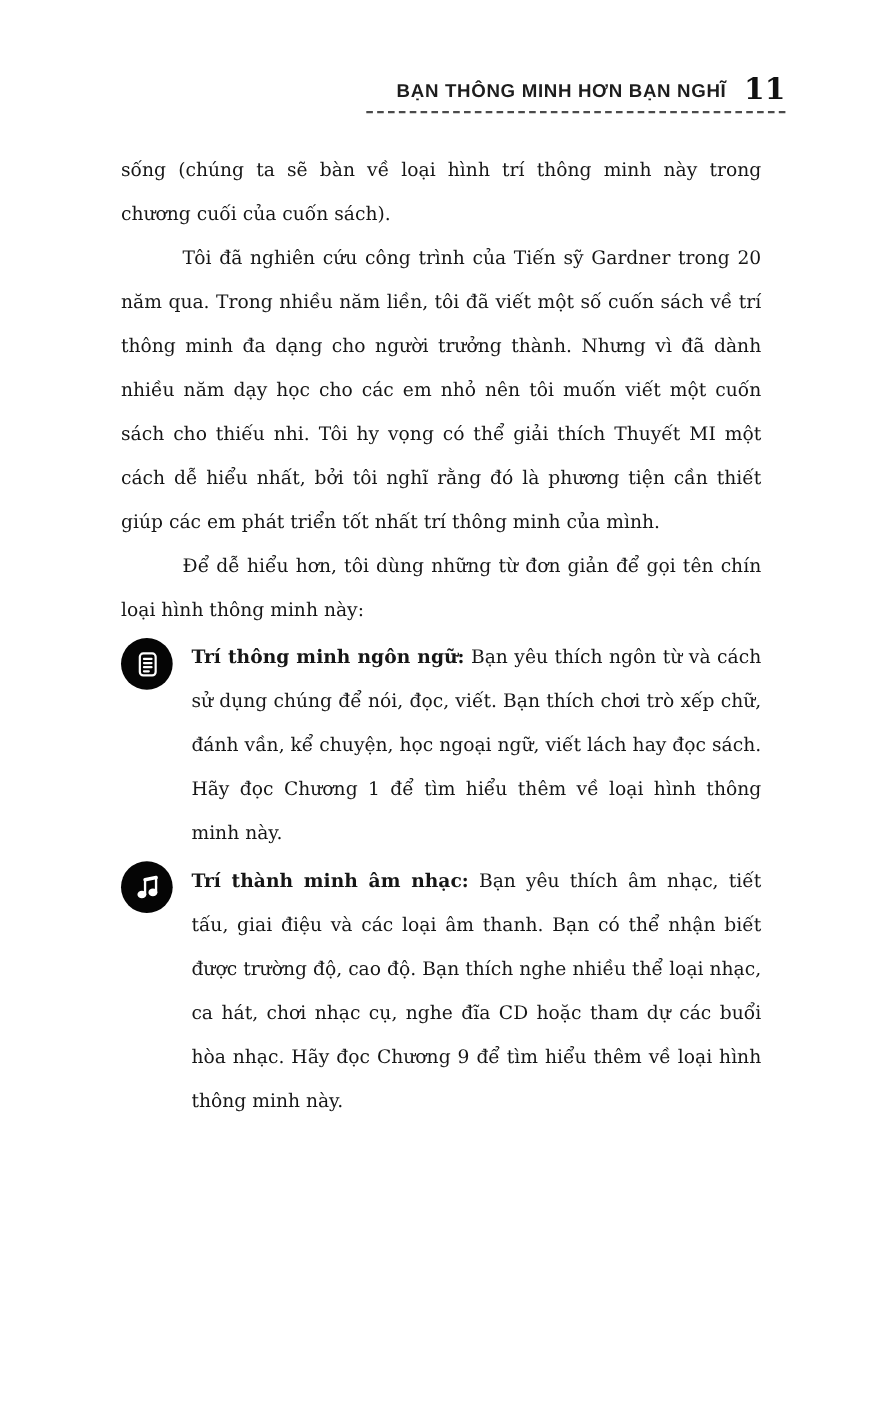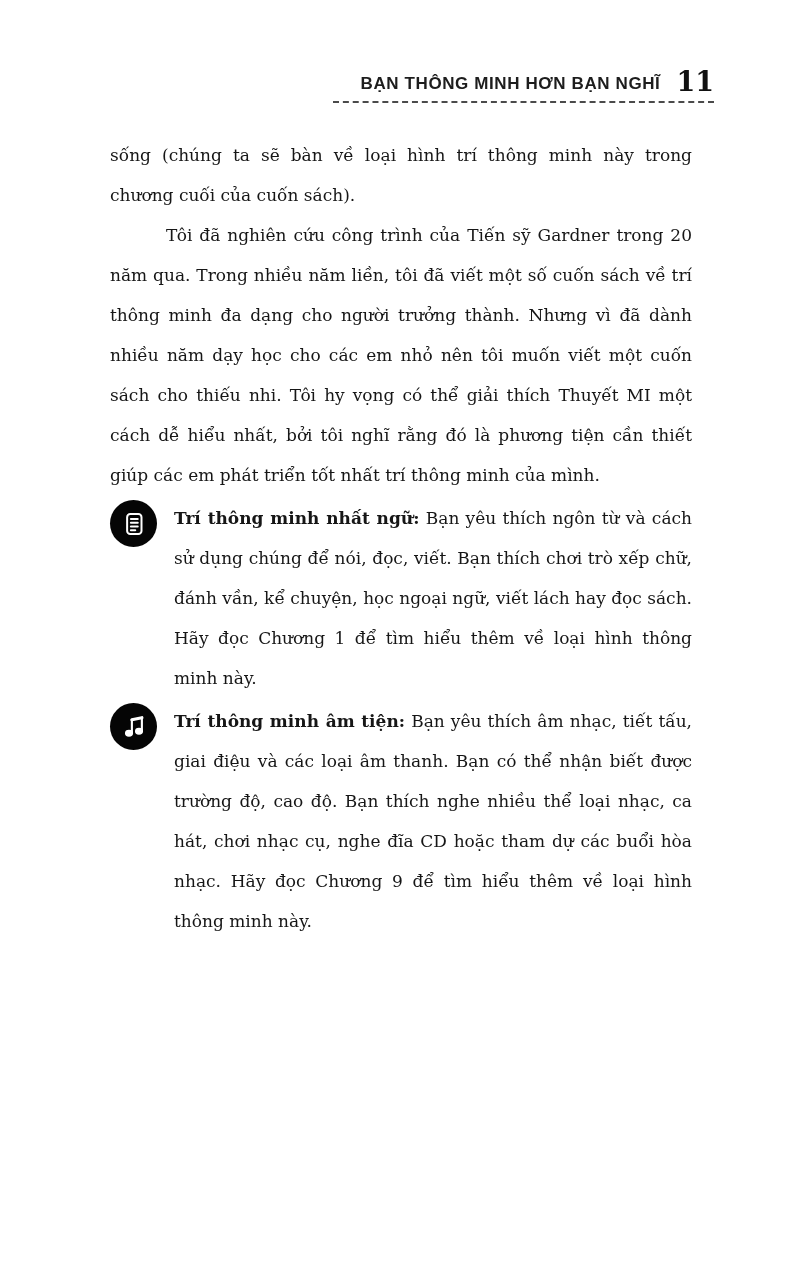--- a/index.html
+++ b/index.html
@@ -113,47 +113,50 @@
   <div class="content">
 
     <p class="para">
       <span>sống (chúng ta sẽ bàn về loại hình trí thông minh này trong chương cuối của cuốn sách).</span>
     </p>
 
     <p class="para indent">
       <span>Tôi đã nghiên cứu công trình của Tiến sỹ Gardner trong 20 năm qua. Trong nhiều năm liền, tôi đã viết một số cuốn sách về trí thông minh đa dạng cho người trưởng thành. Nhưng vì đã dành nhiều năm dạy học cho các em nhỏ nên tôi muốn viết một cuốn sách cho thiếu nhi. Tôi hy vọng có thể giải thích </span><span class="italic">Thuyết MI</span><span> một cách dễ hiểu nhất, bởi tôi nghĩ rằng đó là phương tiện cần thiết giúp các em phát triển tốt nhất trí thông minh của mình.</span>
     </p>
 
+    <p class="para indent">
+      <span>Để dễ hiểu hơn, tôi dùng những từ đơn giản để gọi tên chín loại hình thông minh này:</span>
+    </p>
 
     <div class="intel-item">
       <div class="intel-icon">
         <svg width="30" height="30" viewBox="0 0 24 24" fill="none" stroke="#ffffff" stroke-width="1.6" stroke-linecap="round">
           <rect x="6.5" y="4" width="11.5" height="16" rx="2.5"></rect>
           <line x1="9.5" y1="8" x2="15" y2="8"></line>
           <line x1="9.5" y1="11" x2="15" y2="11"></line>
           <line x1="9.5" y1="14" x2="15" y2="14"></line>
           <line x1="9.5" y1="17" x2="13" y2="17"></line>
         </svg>
       </div>
       <div class="intel-text">
-        <span class="intel-title">Trí thông minh nhất ngữ:</span><span> Bạn yêu thích ngôn từ và cách sử dụng chúng để nói, đọc, viết. Bạn thích chơi trò xếp chữ, đánh vần, kể chuyện, học ngoại ngữ, viết lách hay đọc sách. Hãy đọc Chương 1 để tìm hiểu thêm về loại hình thông minh này.</span>
+        <span class="intel-title">Trí thông minh ngôn ngữ:</span><span> Bạn yêu thích ngôn từ và cách sử dụng chúng để nói, đọc, viết. Bạn thích chơi trò xếp chữ, đánh vần, kể chuyện, học ngoại ngữ, viết lách hay đọc sách. Hãy đọc Chương 1 để tìm hiểu thêm về loại hình thông minh này.</span>
       </div>
     </div>
 
     <div class="intel-item">
       <div class="intel-icon">
         <svg width="30" height="30" viewBox="0 0 24 24">
           <g stroke="#ffffff" stroke-width="1.7" stroke-linecap="round" fill="#ffffff">
             <ellipse cx="8" cy="17" rx="2.4" ry="1.9"></ellipse>
             <ellipse cx="16" cy="15.4" rx="2.4" ry="1.9"></ellipse>
             <line x1="10.3" y1="17" x2="10.3" y2="6.2"></line>
             <line x1="18.3" y1="15.4" x2="18.3" y2="4.6"></line>
             <line x1="10.3" y1="6.2" x2="18.3" y2="4.6" stroke-width="2.6"></line>
           </g>
         </svg>
       </div>
       <div class="intel-text">
-        <span class="intel-title">Trí thông minh âm tiện:</span><span> Bạn yêu thích âm nhạc, tiết tấu, giai điệu và các loại âm thanh. Bạn có thể nhận biết được trường độ, cao độ. Bạn thích nghe nhiều thể loại nhạc, ca hát, chơi nhạc cụ, nghe đĩa CD hoặc tham dự các buổi hòa nhạc. Hãy đọc Chương 9 để tìm hiểu thêm về loại hình thông minh này.</span>
+        <span class="intel-title">Trí thành minh âm nhạc:</span><span> Bạn yêu thích âm nhạc, tiết tấu, giai điệu và các loại âm thanh. Bạn có thể nhận biết được trường độ, cao độ. Bạn thích nghe nhiều thể loại nhạc, ca hát, chơi nhạc cụ, nghe đĩa CD hoặc tham dự các buổi hòa nhạc. Hãy đọc Chương 9 để tìm hiểu thêm về loại hình thông minh này.</span>
       </div>
     </div>
 
   </div>
 </div>
 
 </body></html>

